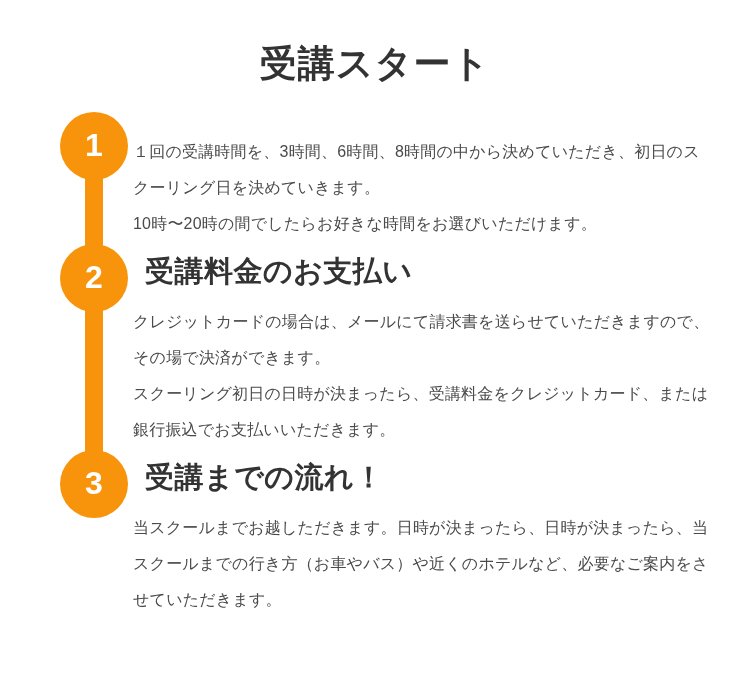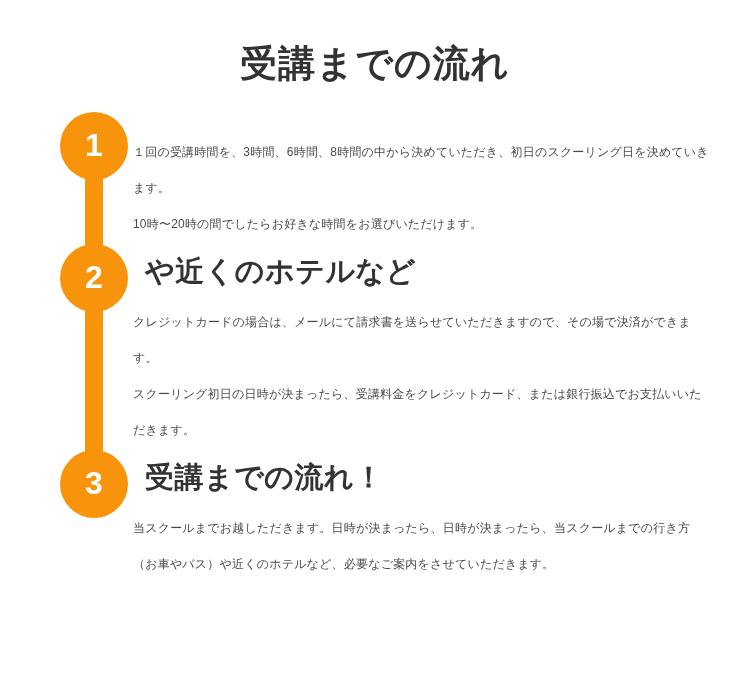--- a/index.html
+++ b/index.html
@@ -82,35 +82,35 @@
     margin: 0;
     padding-left: 12px;
     font-size: 29px;
     line-height: 38px;
     font-weight: 800;
     letter-spacing: 0.5px;
     color: var(--heading, #333333);
   }
   .content p {
     margin: 0;
-    font-size: 12px;
+    font-size: 16px;
     line-height: 36px;
     letter-spacing: 0.2px;
     color: var(--bodytext, #4A4A4A);
     font-weight: 400;
   }
   .content p:first-of-type {
     margin-top: 14px;
   }
 </style>
 </head>
 <body style="--accent: #F7940B; --heading: #333333; --bodytext: #4A4A4A; --numtext: #FFFFFF; --bg: #FFFFFF;">
 
 <div class="page">
-  <h2 class="title">受講までの流れ</h2>
+  <h2 class="title">受講スタート</h2>
 
   <div class="steps">
 
     <div class="step">
       <div class="rail">
         <div class="connector"></div>
         <div class="circle">
           <span>1</span>
         </div>
       </div>
@@ -121,21 +121,21 @@
     </div>
 
     <div class="step">
       <div class="rail">
         <div class="connector"></div>
         <div class="circle">
           <span>2</span>
         </div>
       </div>
       <div class="content">
-        <h3 class="heading">や近くのホテルなど</h3>
+        <h3 class="heading">受講料金のお支払い</h3>
         <p>クレジットカードの場合は、メールにて請求書を送らせていただきますので、その場で決済ができます。</p>
         <p>スクーリング初日の日時が決まったら、受講料金をクレジットカード、または銀行振込でお支払いいただきます。</p>
       </div>
     </div>
 
     <div class="step">
       <div class="rail">
         <div class="circle">
           <span>3</span>
         </div>

